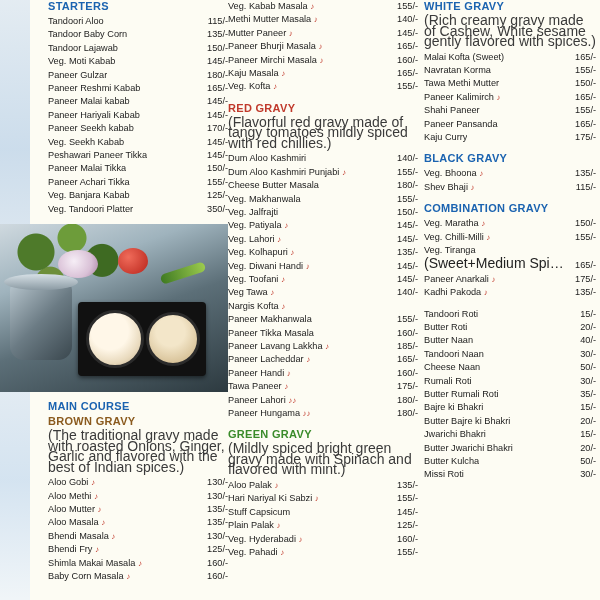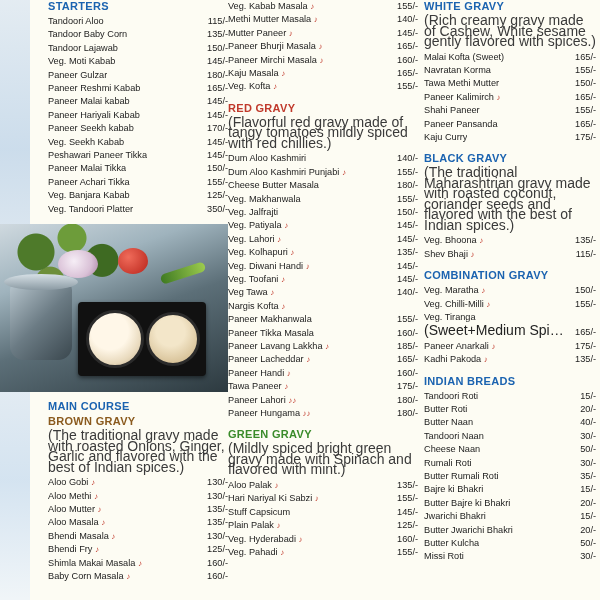--- a/index.html
+++ b/index.html
@@ -396,21 +396,20 @@
             <span class="nm"><span>Paneer Pansanda</span> <span class="spice"></span></span>
             <span class="pr">165/-</span>
           </div>
         <div class="row">
             <span class="nm"><span>Kaju Curry</span> <span class="spice"></span></span>
             <span class="pr">175/-</span>
           </div>
       </div>
 
       <div class="sec-title">BLACK GRAVY</div>
-      <div class="sec-desc">(The traditional Maharashtrian gravy made with roasted coconut, coriander seeds and flavored with the best of Indian spices.)</div>
       <div class="rows">
         <div class="row">
             <span class="nm"><span>Veg. Bhoona</span> <span class="spice">♪</span></span>
             <span class="pr">135/-</span>
           </div>
         <div class="row">
             <span class="nm"><span>Shev Bhaji</span> <span class="spice">♪</span></span>
             <span class="pr">115/-</span>
           </div>
       </div>
@@ -436,21 +435,20 @@
         <div class="row">
             <span class="nm"><span>Paneer Anarkali</span> <span class="spice">♪</span></span>
             <span class="pr">175/-</span>
           </div>
         <div class="row">
             <span class="nm"><span>Kadhi Pakoda</span> <span class="spice">♪</span></span>
             <span class="pr">135/-</span>
           </div>
       </div>
 
-      <div class="sec-title">INDIAN BREADS</div>
       <div class="rows">
         <div class="row">
             <span class="nm">Tandoori Roti</span>
             <span class="pr">15/-</span>
           </div>
         <div class="row">
             <span class="nm">Butter Roti</span>
             <span class="pr">20/-</span>
           </div>
         <div class="row">

